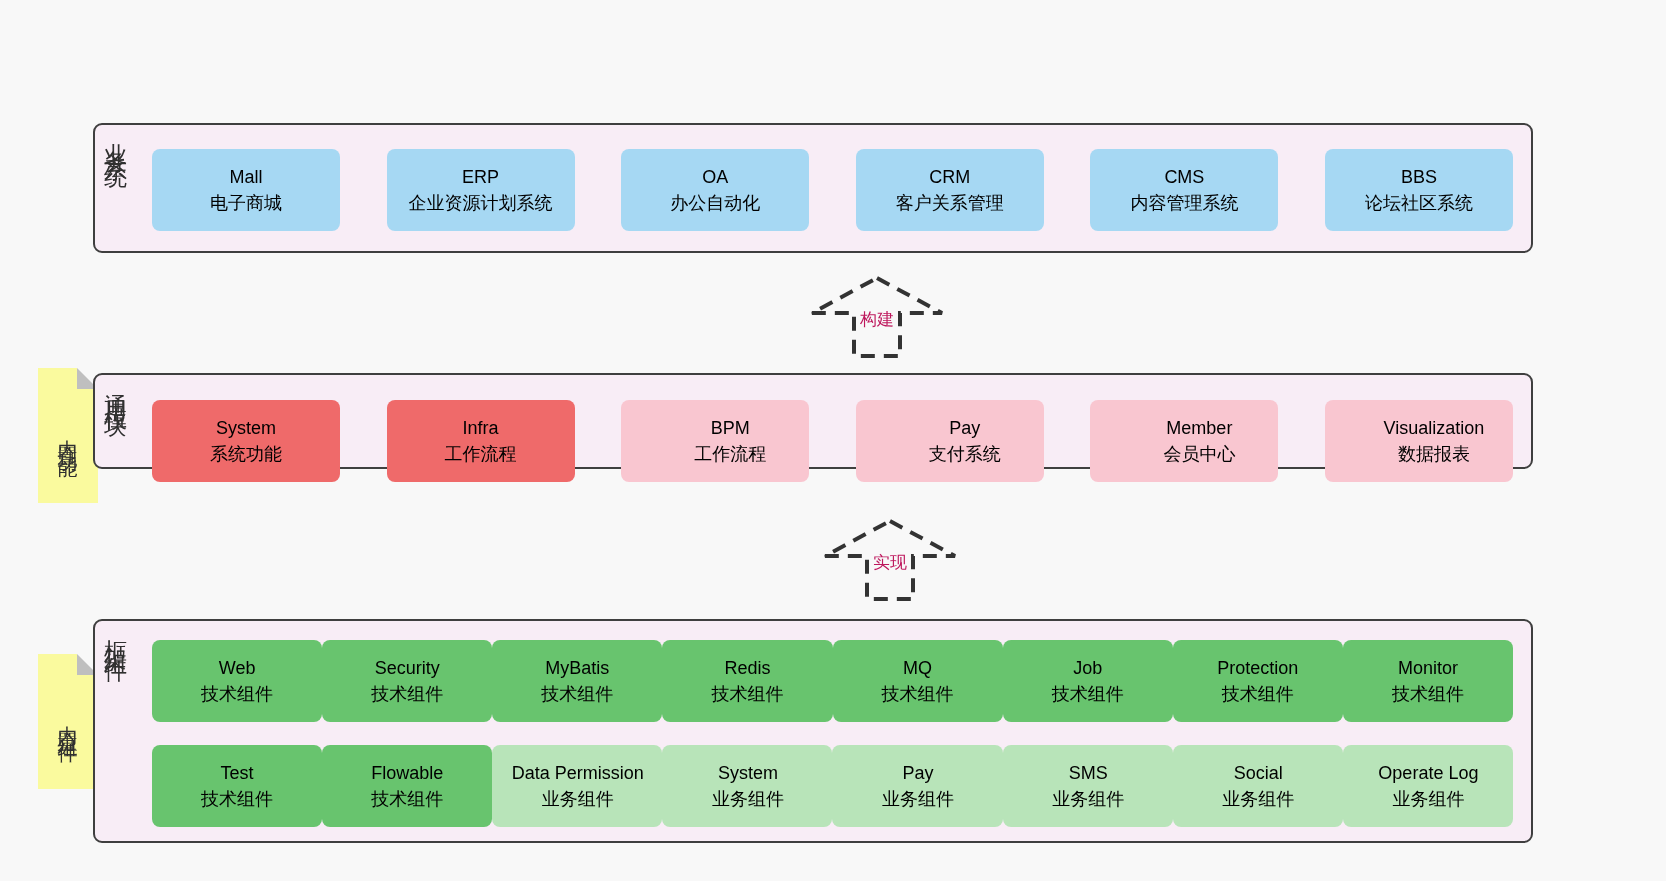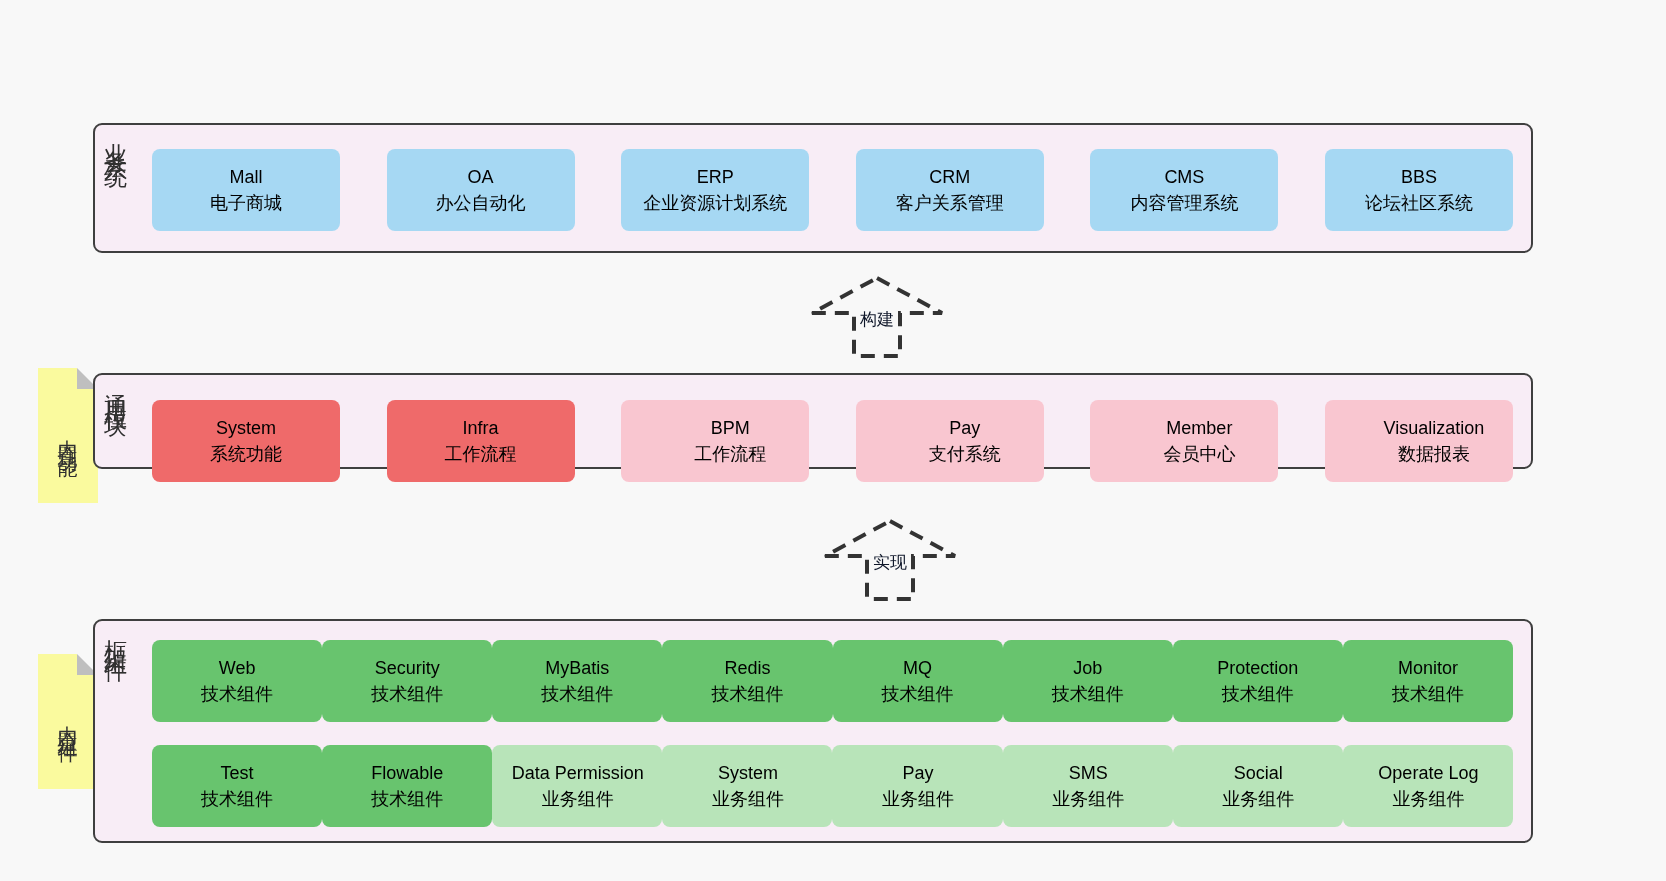--- a/index.html
+++ b/index.html
@@ -31,41 +31,41 @@
   .note::after{content:"";position:absolute;top:0;right:0;width:0;height:0;border-style:solid;
         border-width:0 21px 21px 0;
         border-color:var(--page-bg) var(--page-bg) var(--c-fold) var(--c-fold);}
   .note-text{position:absolute;left:0;right:0;top:0;bottom:0;display:flex;align-items:center;
         justify-content:center;writing-mode:vertical-rl;text-orientation:upright;
         font-size:20px;letter-spacing:6px;color:#2f2f2f;line-height:1;}
 
   .arrow{position:absolute;width:140px;z-index:1;}
   .arrow svg{display:block;}
   .arrow-label{position:absolute;left:50%;transform:translateX(-50%);top:33px;
-        background:var(--page-bg);padding:0 2px;font-size:17px;color:#0f172a;white-space:nowrap;}
+        background:var(--page-bg);padding:0 2px;font-size:17px;color:#be185d;white-space:nowrap;}
 </style>
 </head>
 <body>
 
 <div id="canvas">
 
   <div class="band" style="top:123px;height:130px;">
     <div class="band-label">业务系统</div>
     <div class="box-row" style="top:24px;">
       <div class="mbox w188 v-blue">
           <span class="en">Mall</span>
           <span class="zh">电子商城</span>
         </div>
       <div class="mbox w188 v-blue">
+          <span class="en">ERP</span>
+          <span class="zh">企业资源计划系统</span>
+        </div>
+      <div class="mbox w188 v-blue">
           <span class="en">OA</span>
           <span class="zh">办公自动化</span>
-        </div>
-      <div class="mbox w188 v-blue">
-          <span class="en">ERP</span>
-          <span class="zh">企业资源计划系统</span>
         </div>
       <div class="mbox w188 v-blue">
           <span class="en">CRM</span>
           <span class="zh">客户关系管理</span>
         </div>
       <div class="mbox w188 v-blue">
           <span class="en">CMS</span>
           <span class="zh">内容管理系统</span>
         </div>
       <div class="mbox w188 v-blue">

